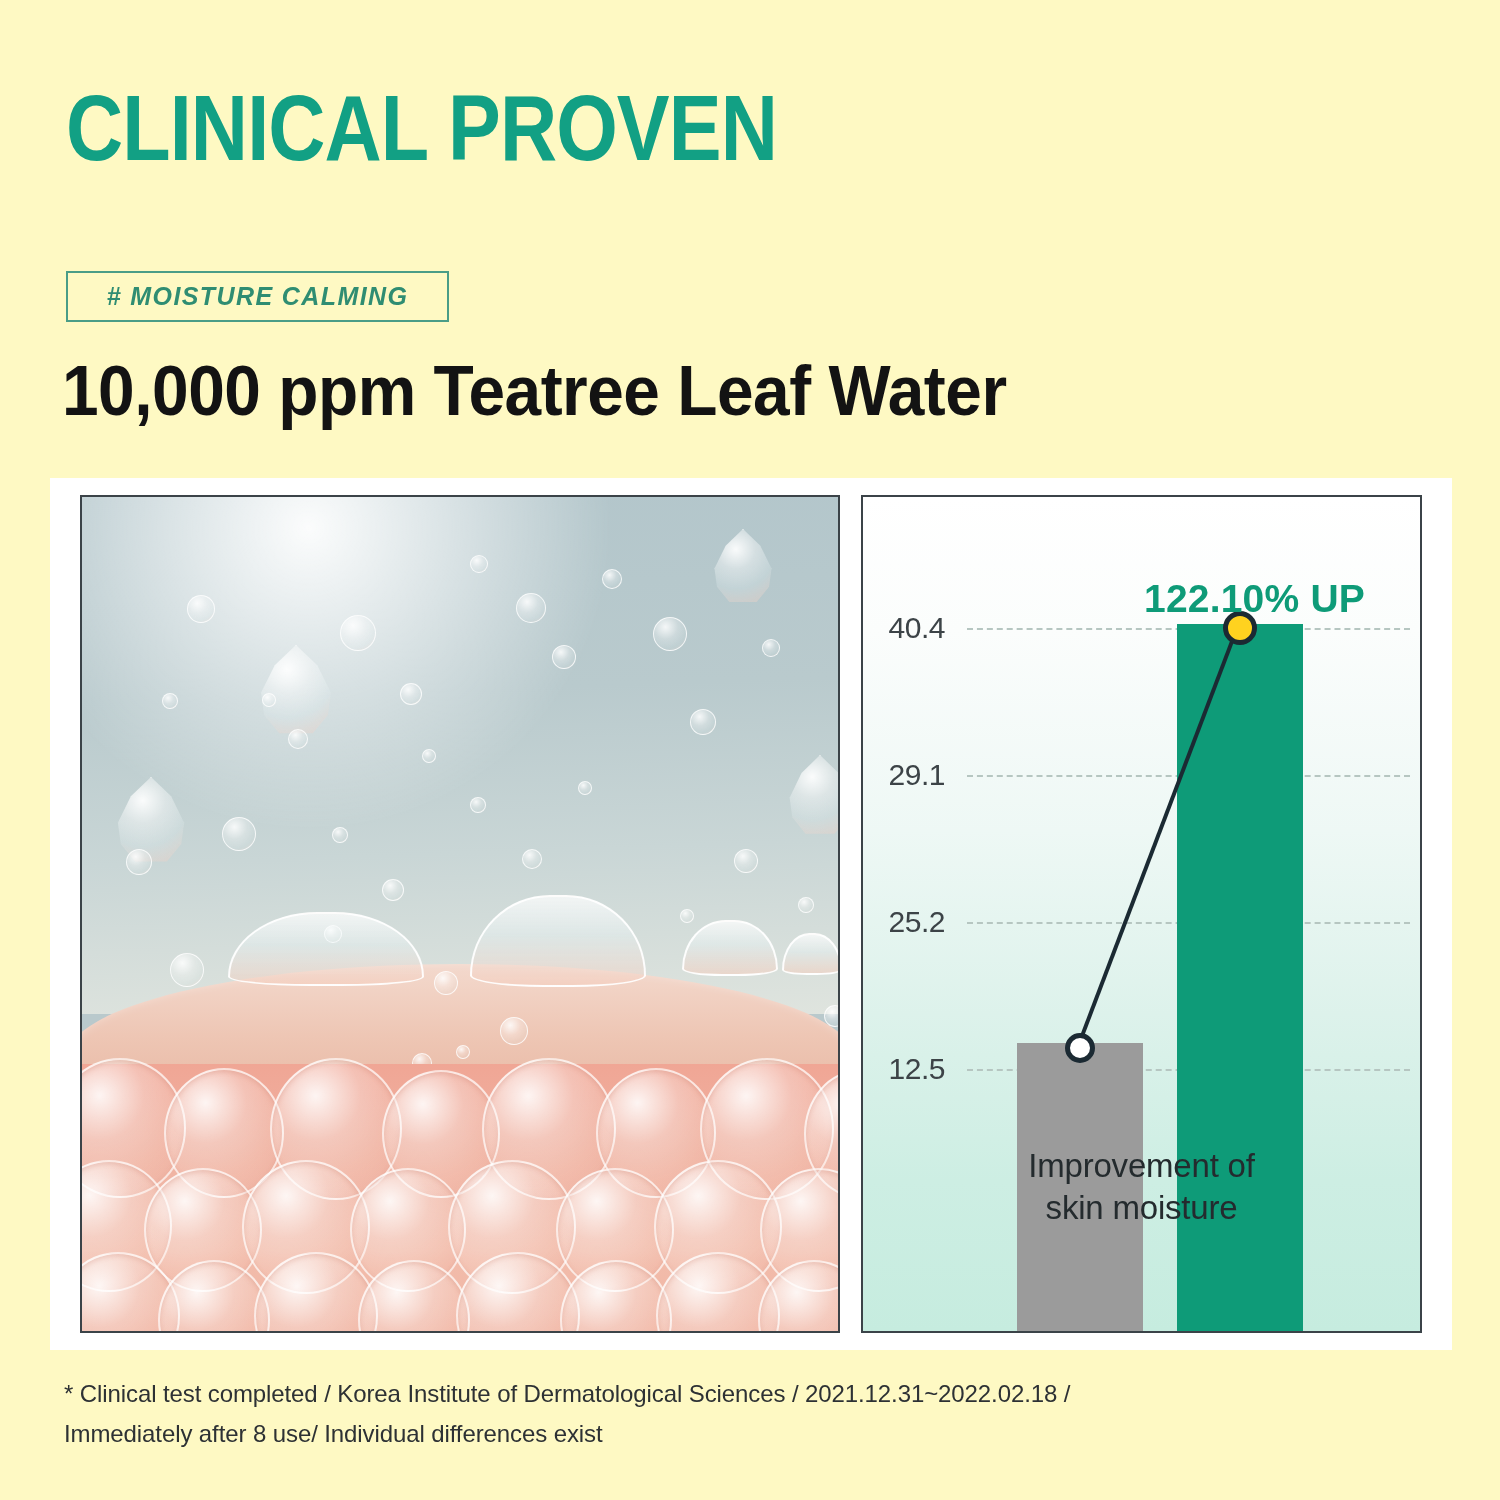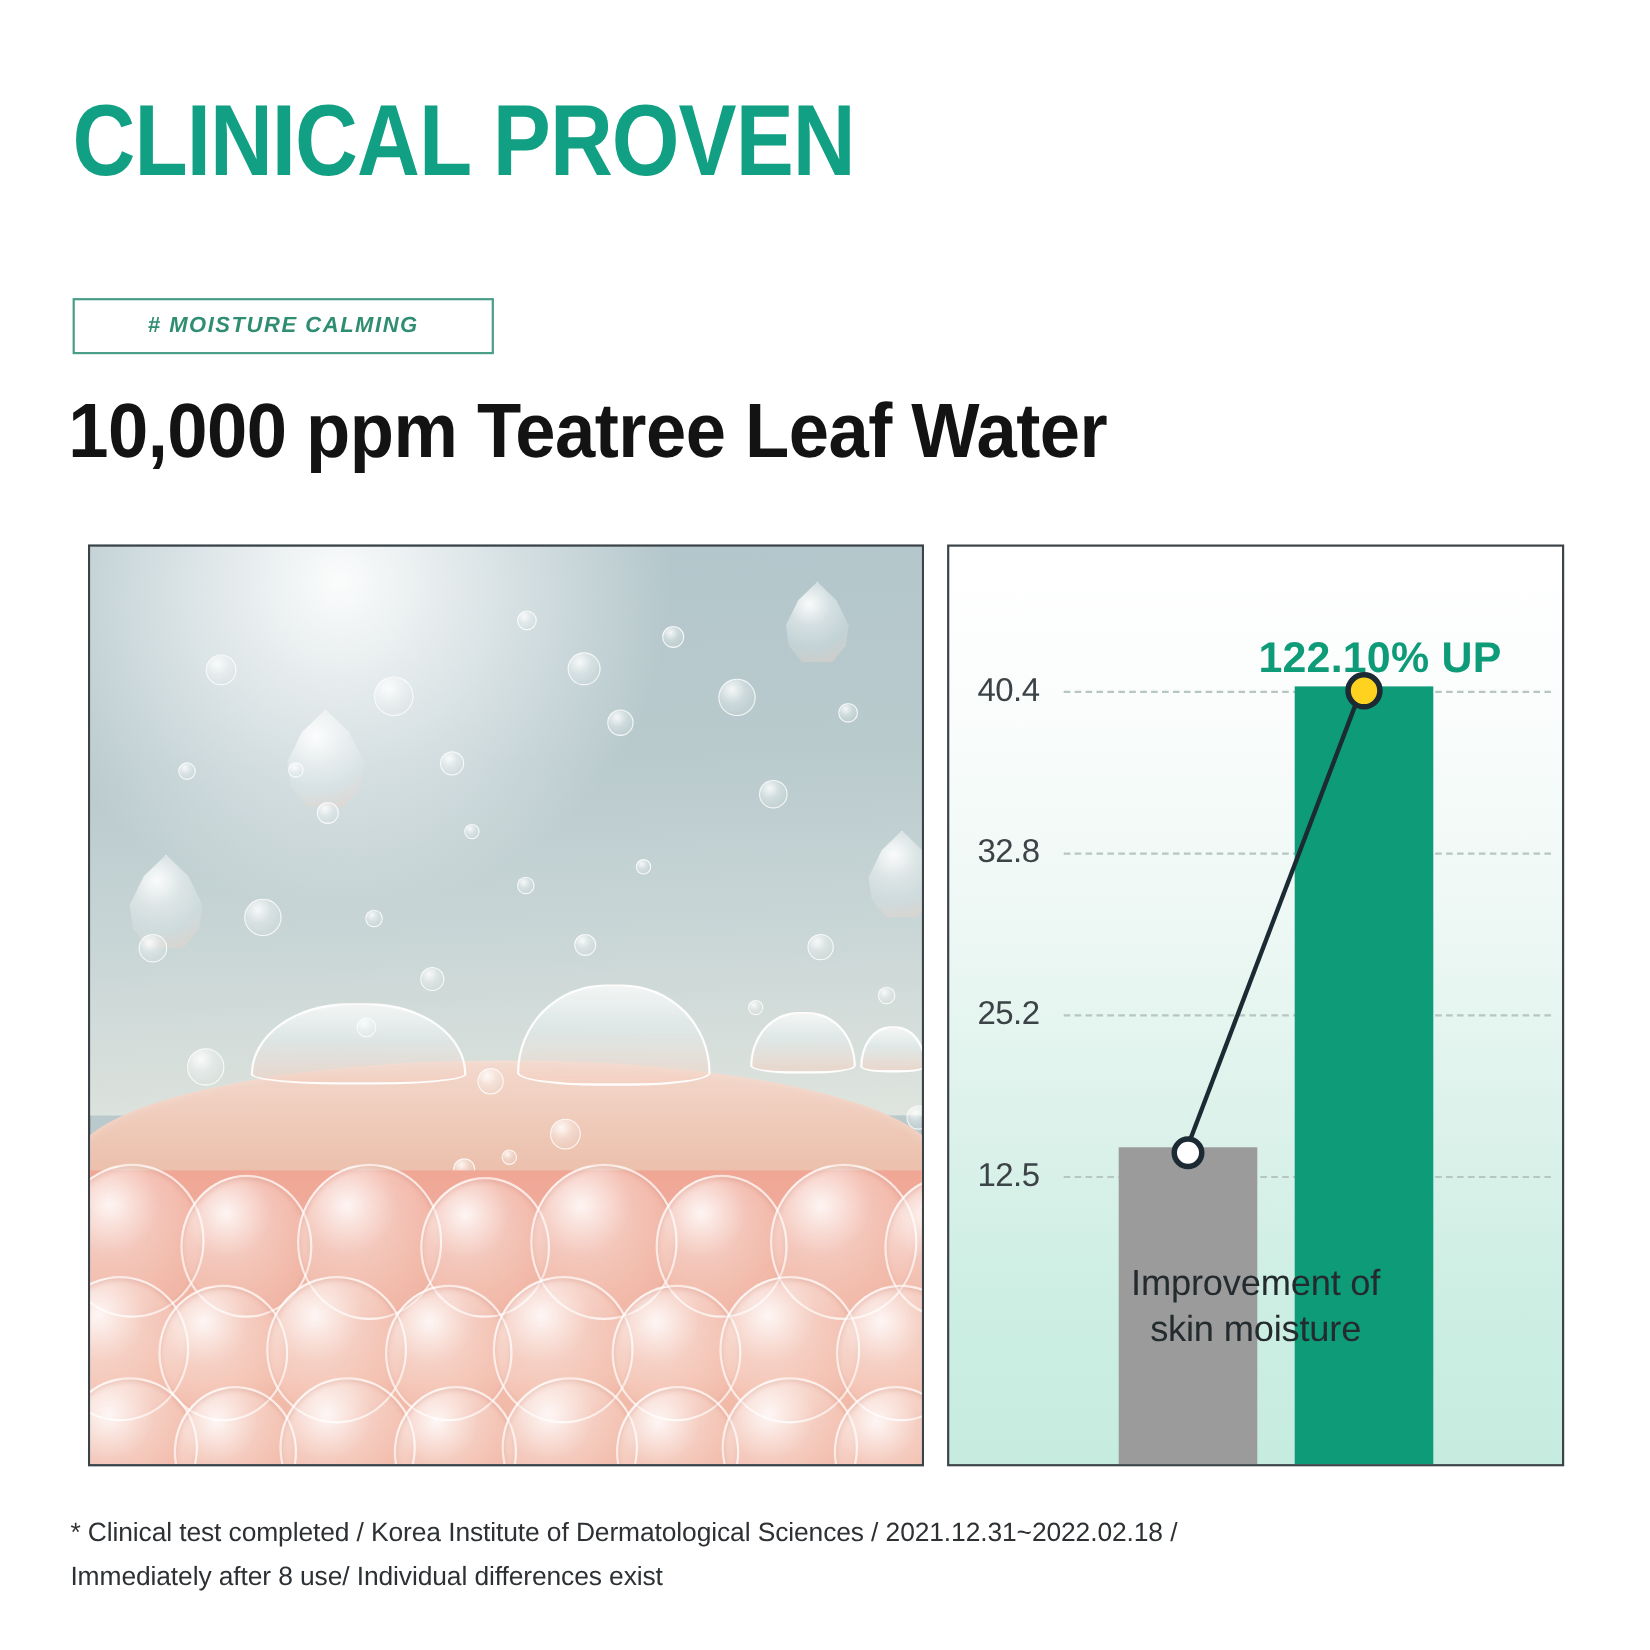--- a/index.html
+++ b/index.html
@@ -9,21 +9,21 @@
     height: 1500px;
     background: #e7e8e3;
     font-family: "Liberation Sans", sans-serif;
     overflow: hidden;
   }
 
   .page {
     position: relative;
     width: 1500px;
     height: 1500px;
-    background: #ffffff;
+    background: #fef9c3;
   }
 
   
   .headline {
     position: absolute;
     left: 66px;
     top: 82px;
     font-family: "Liberation Sans Narrow", "Liberation Sans", sans-serif;
     font-size: 92px;
     line-height: 92px;
@@ -42,21 +42,21 @@
     top: 271px;
     width: 383px;
     height: 51px;
     border: 2px solid #4a9d87;
     display: flex;
     align-items: center;
     justify-content: center;
   }
   .tag-badge-label {
     font-family: "Liberation Sans Narrow", "Liberation Sans", sans-serif;
-    font-size: 20px;
+    font-size: 25px;
     font-style: italic;
     font-weight: 600;
     letter-spacing: 1.4px;
     color: #2f8d72;
     white-space: nowrap;
   }
 
   
   .subheadline {
     position: absolute;
@@ -343,21 +343,21 @@
     </div>
 
     <div class="chart-panel">
 
       <div class="grid-line" style="top:131px;"></div>
       <div class="grid-line" style="top:278px;"></div>
       <div class="grid-line" style="top:425px;"></div>
       <div class="grid-line" style="top:572px;"></div>
 
       <div class="axis-label" style="top:131px;">40.4</div>
-      <div class="axis-label" style="top:278px;">32.8</div>
+      <div class="axis-label" style="top:278px;">29.1</div>
       <div class="axis-label" style="top:425px;">25.2</div>
       <div class="axis-label" style="top:572px;">12.5</div>
 
       <div class="bar bar-gray" style="left:154px; width:126px; height:288px;"></div>
       <div class="bar bar-green" style="left:314px; width:126px; height:707px;"></div>
 
       <svg class="trend-svg" viewBox="0 0 561 838" preserveAspectRatio="none">
         <line x1="217" y1="551" x2="377" y2="131" stroke="#1b2a33" stroke-width="4"></line>
       </svg>
 

